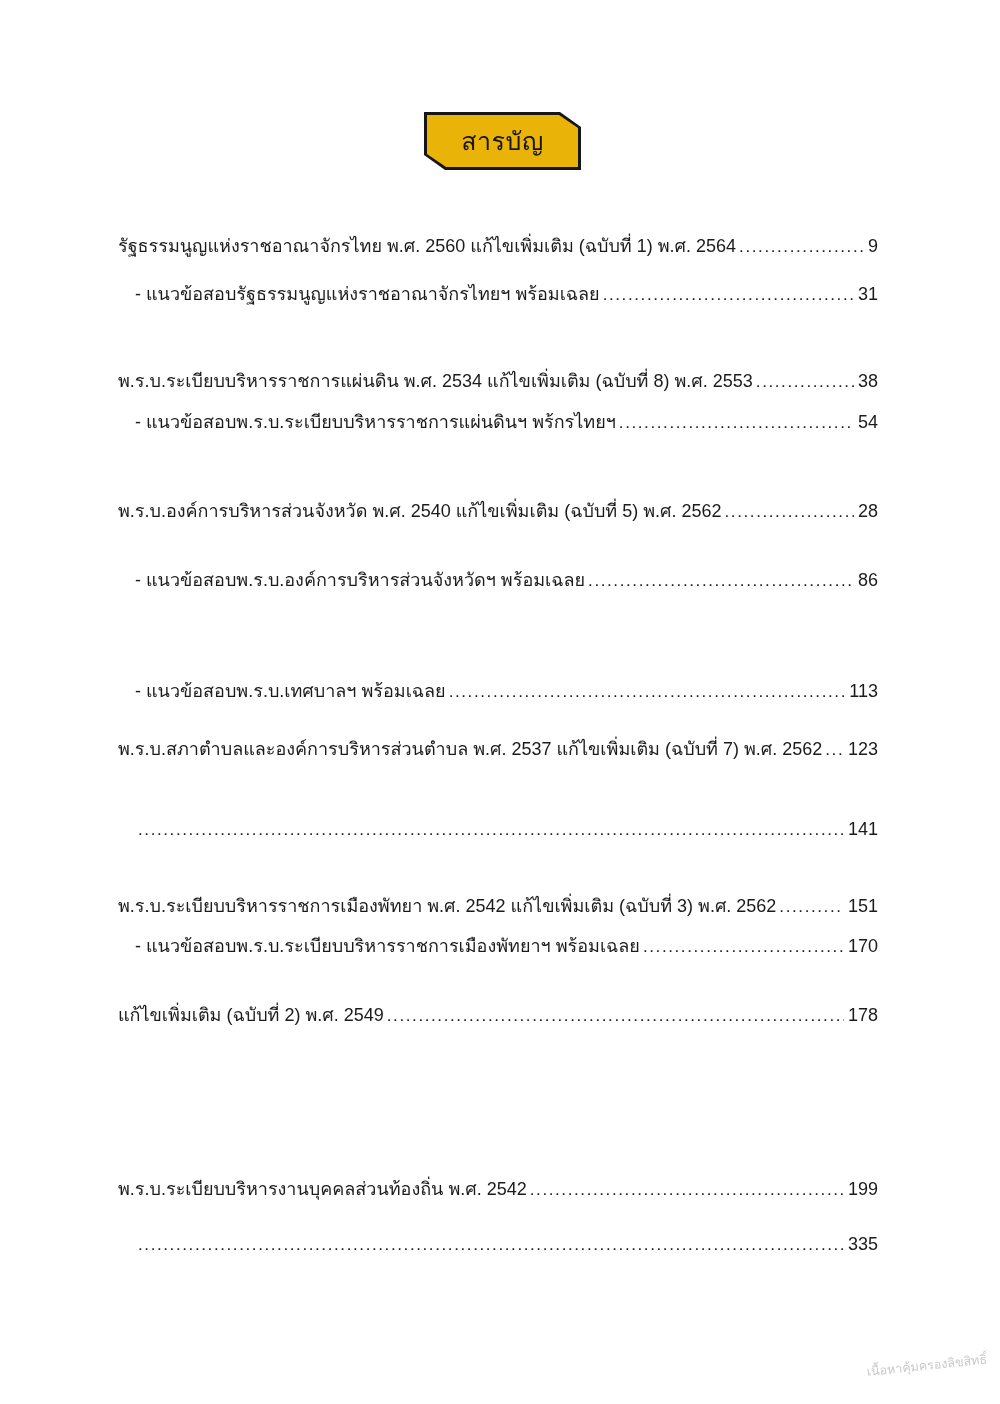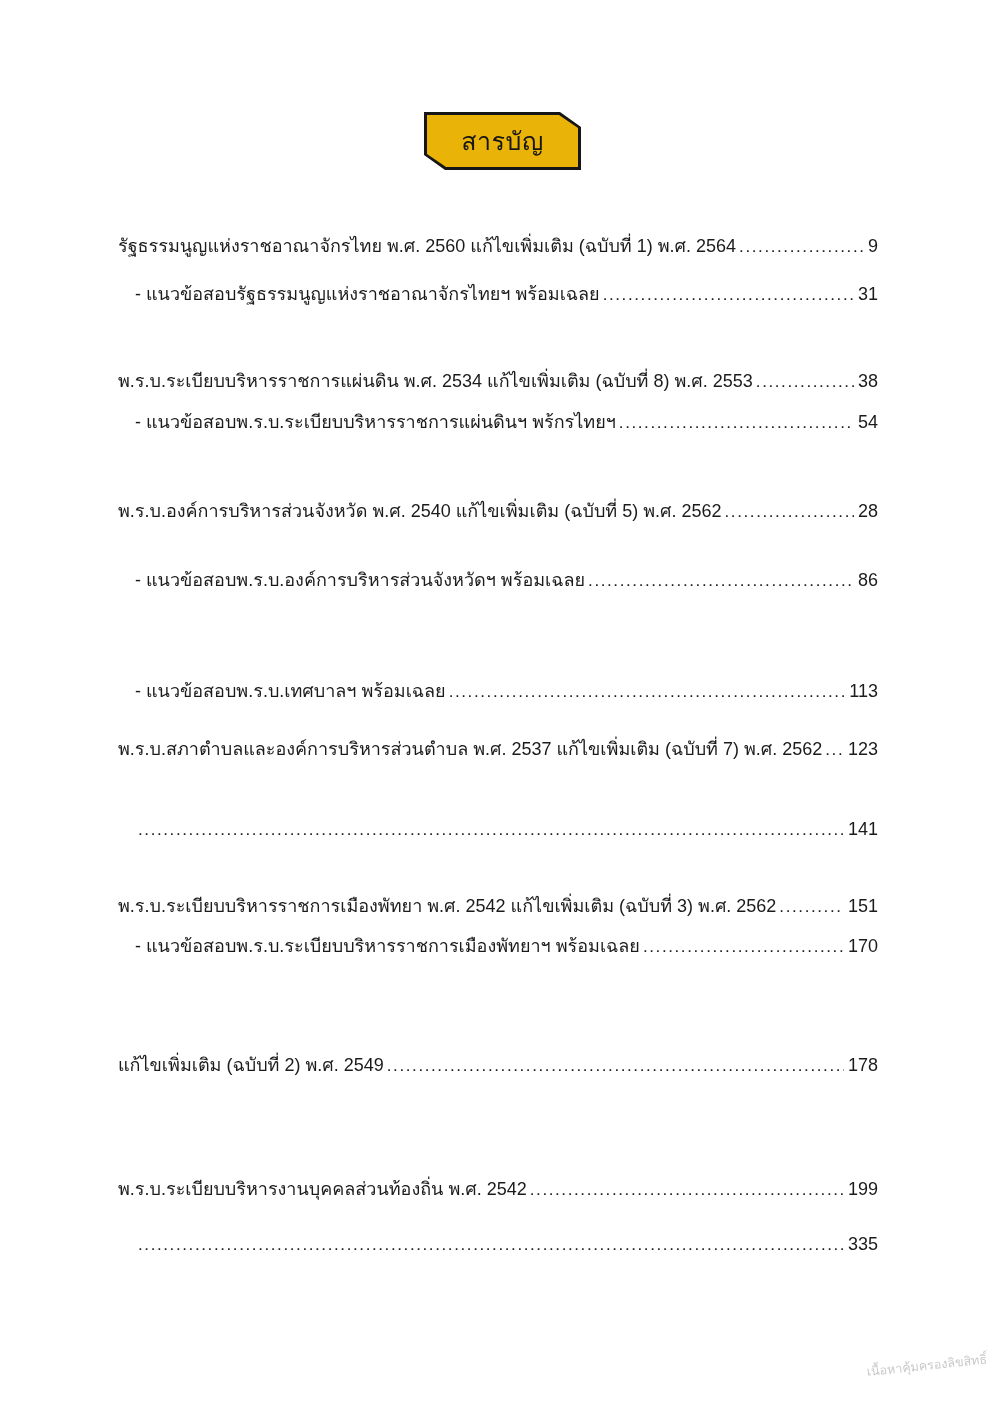--- a/index.html
+++ b/index.html
@@ -120,21 +120,21 @@
       <span class="t">พ.ร.บ.ระเบียบบริหารราชการเมืองพัทยา พ.ศ. 2542 แก้ไขเพิ่มเติม (ฉบับที่ 3) พ.ศ. 2562</span>
       <span class="dots"></span>
       <span class="pg">151</span>
     </div>
     <div class="toc-line sub" style="top:933px">
       <span class="t">- แนวข้อสอบพ.ร.บ.ระเบียบบริหารราชการเมืองพัทยาฯ พร้อมเฉลย</span>
       <span class="dots"></span>
       <span class="pg">170</span>
     </div>
 
-    <div class="toc-line" style="top:1052px">
+    <div class="toc-line" style="top:1002px">
       <span class="t">แก้ไขเพิ่มเติม (ฉบับที่ 2) พ.ศ. 2549</span>
       <span class="dots"></span>
       <span class="pg">178</span>
     </div>
 
     <div class="toc-line" style="top:1176px">
       <span class="t">พ.ร.บ.ระเบียบบริหารงานบุคคลส่วนท้องถิ่น พ.ศ. 2542</span>
       <span class="dots"></span>
       <span class="pg">199</span>
     </div>

